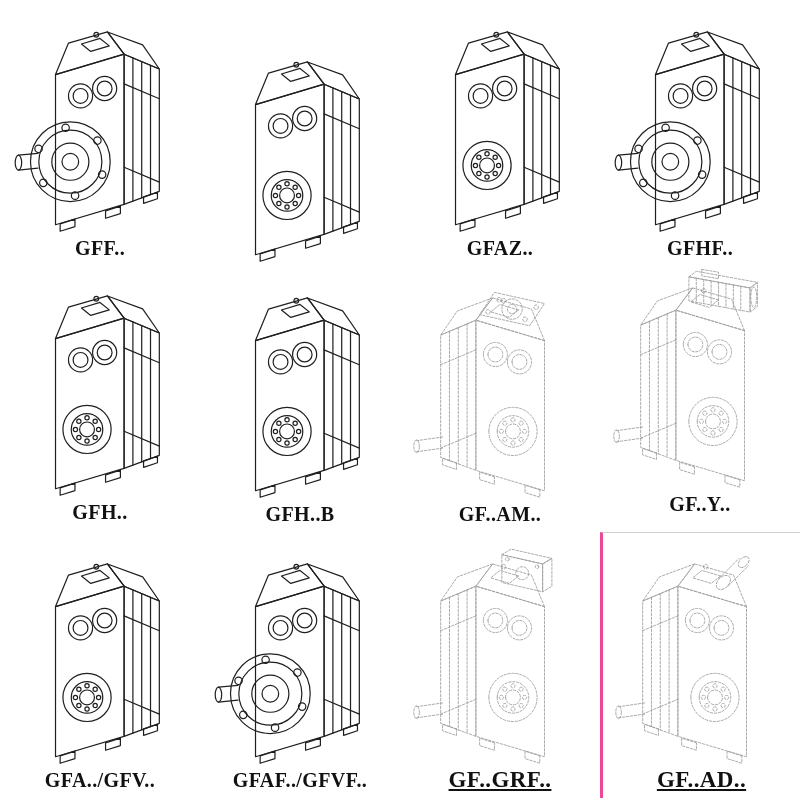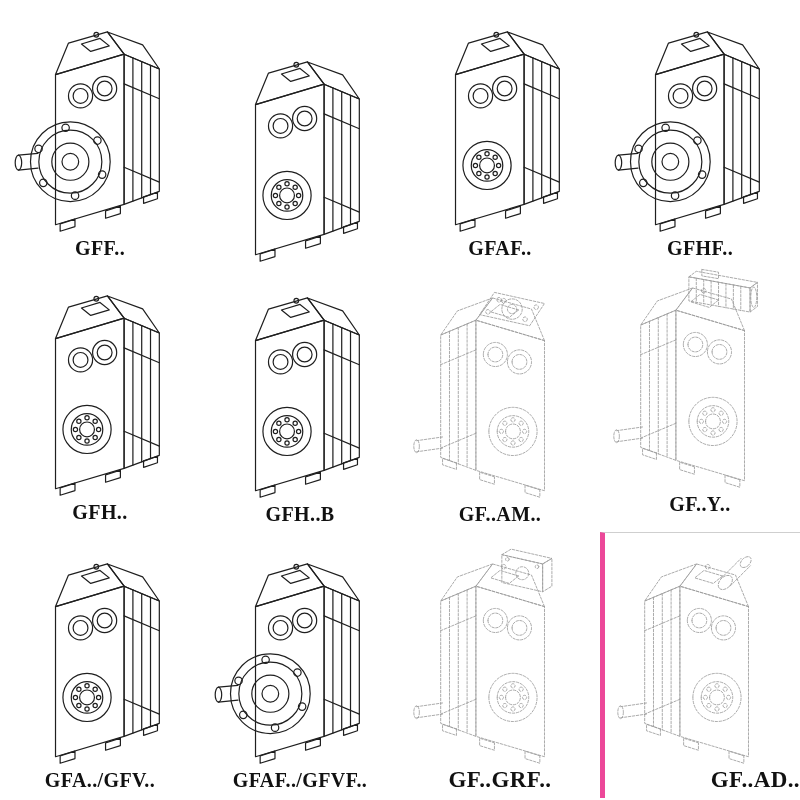--- a/index.html
+++ b/index.html
@@ -23,22 +23,21 @@
   .cell {
     display: flex;
     flex-direction: column;
     align-items: center;
     justify-content: flex-end;
     padding: 2px 0 2px 0;
     box-sizing: border-box;
   }
   .cell.boxed {
     border-top: 1px solid #cfcfcf;
-    border-left: 5px solid #ec4899;
-    align-items: flex-end;
+    border-left: 3px solid #ec4899;
   }
   .drawing {
     width: 192px;
     height: 228px;
     flex: 0 0 auto;
   }
   .drawing svg {
     width: 100%;
     height: 100%;
     display: block;
@@ -48,20 +47,21 @@
     font-size: 20px;
     letter-spacing: 0.4px;
     color: #111111;
     text-align: center;
     height: 30px;
     line-height: 28px;
     white-space: nowrap;
   }
   .label.lg {
     font-size: 23px;
+    text-decoration: underline;
   }
 </style>
 </head>
 <body>
 
 <div class="grid">
 
   <figure class="cell" style="margin:0">
     <div class="drawing">
         <svg viewBox="0 0 200 246" xmlns="http://www.w3.org/2000/svg">
@@ -160,21 +160,21 @@
             <circle cx="94.8" cy="180.8" r="2.3"></circle>
             <circle cx="86.0" cy="184.5" r="2.3"></circle>
             <circle cx="77.2" cy="180.8" r="2.3"></circle>
             <circle cx="73.5" cy="172.0" r="2.3"></circle>
             <circle cx="77.2" cy="163.2" r="2.3"></circle>
             <circle cx="86.0" cy="159.5" r="2.3"></circle>
             <circle cx="94.8" cy="163.2" r="2.3"></circle>
           </g>
         </svg>
       </div>
-    <figcaption class="label">GFAF..</figcaption>
+    <figcaption class="label">GFAZ..</figcaption>
   </figure>
 
   <figure class="cell" style="margin:0">
     <div class="drawing">
         <svg viewBox="0 0 200 246" xmlns="http://www.w3.org/2000/svg">
           <g fill="none" stroke="#1f1f1f" stroke-width="1.3" stroke-linejoin="round" stroke-linecap="round">
             <path d="M52,74 L66,40 L108,28 L126,52 Z"></path>
             <path d="M108,28 L146,42 L164,68 L126,52 Z"></path>
             <path d="M52,74 L126,52 L126,214 L52,236 Z"></path>
             <path d="M126,52 L164,68 L164,200 L126,214 Z"></path>

